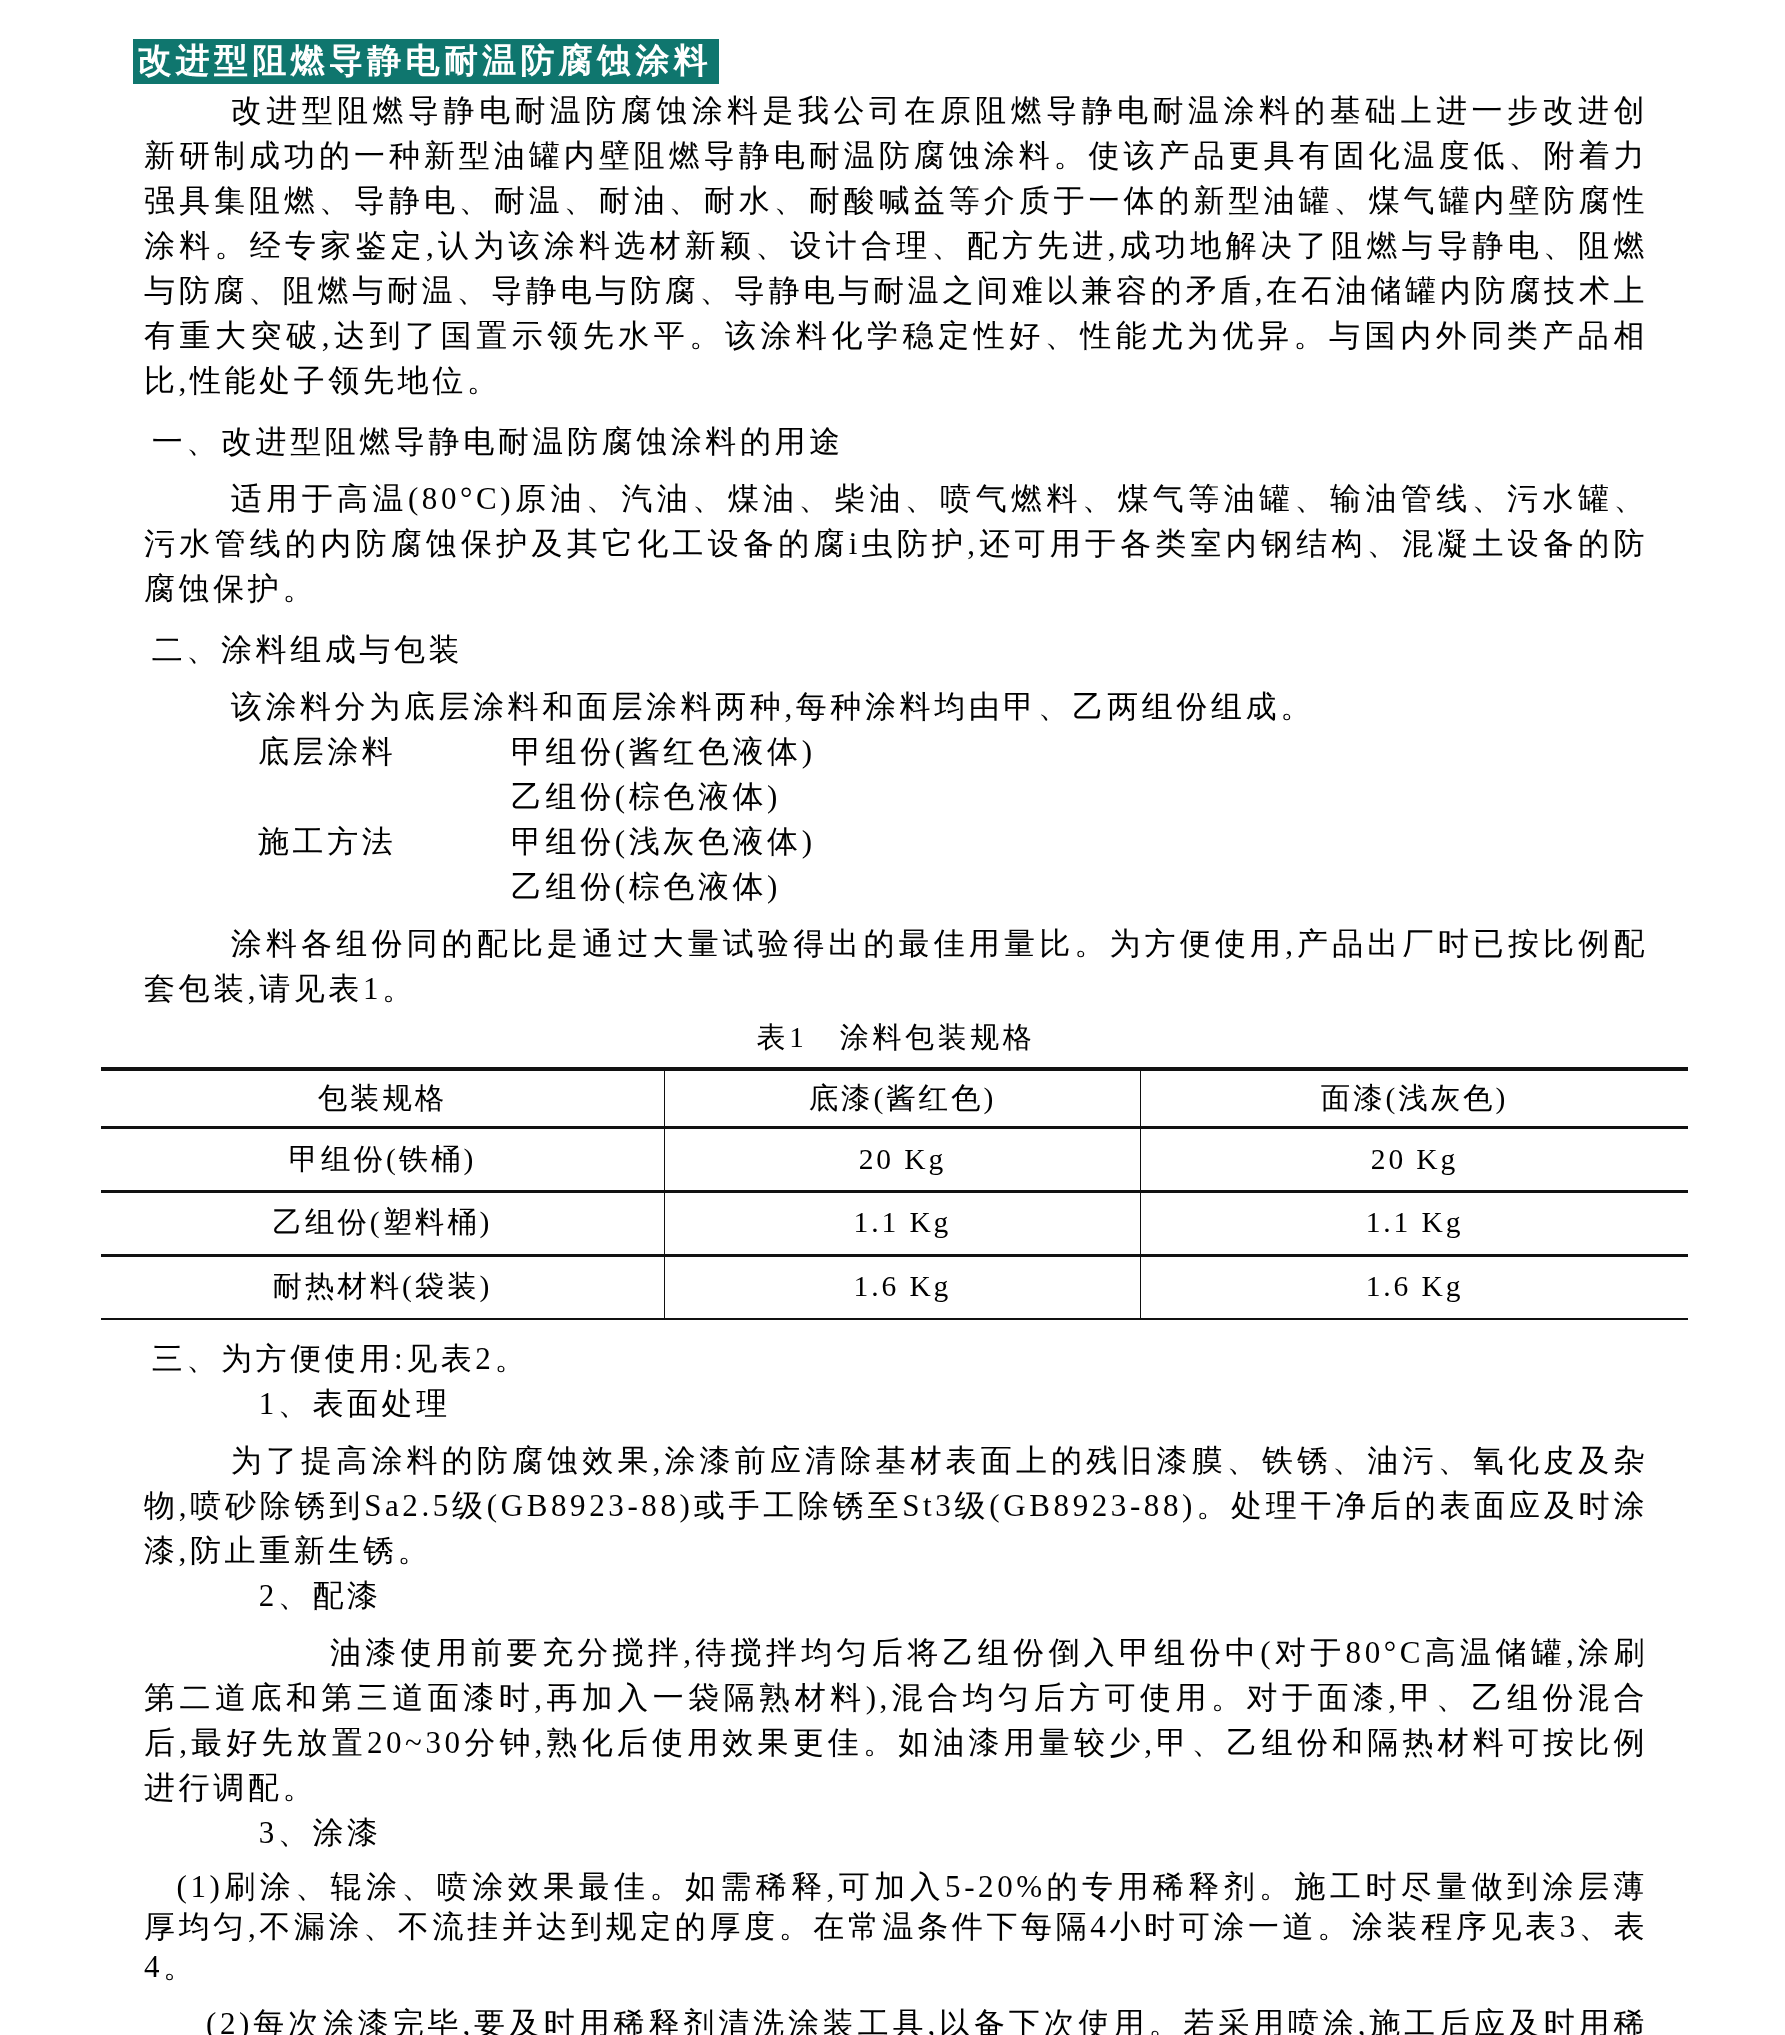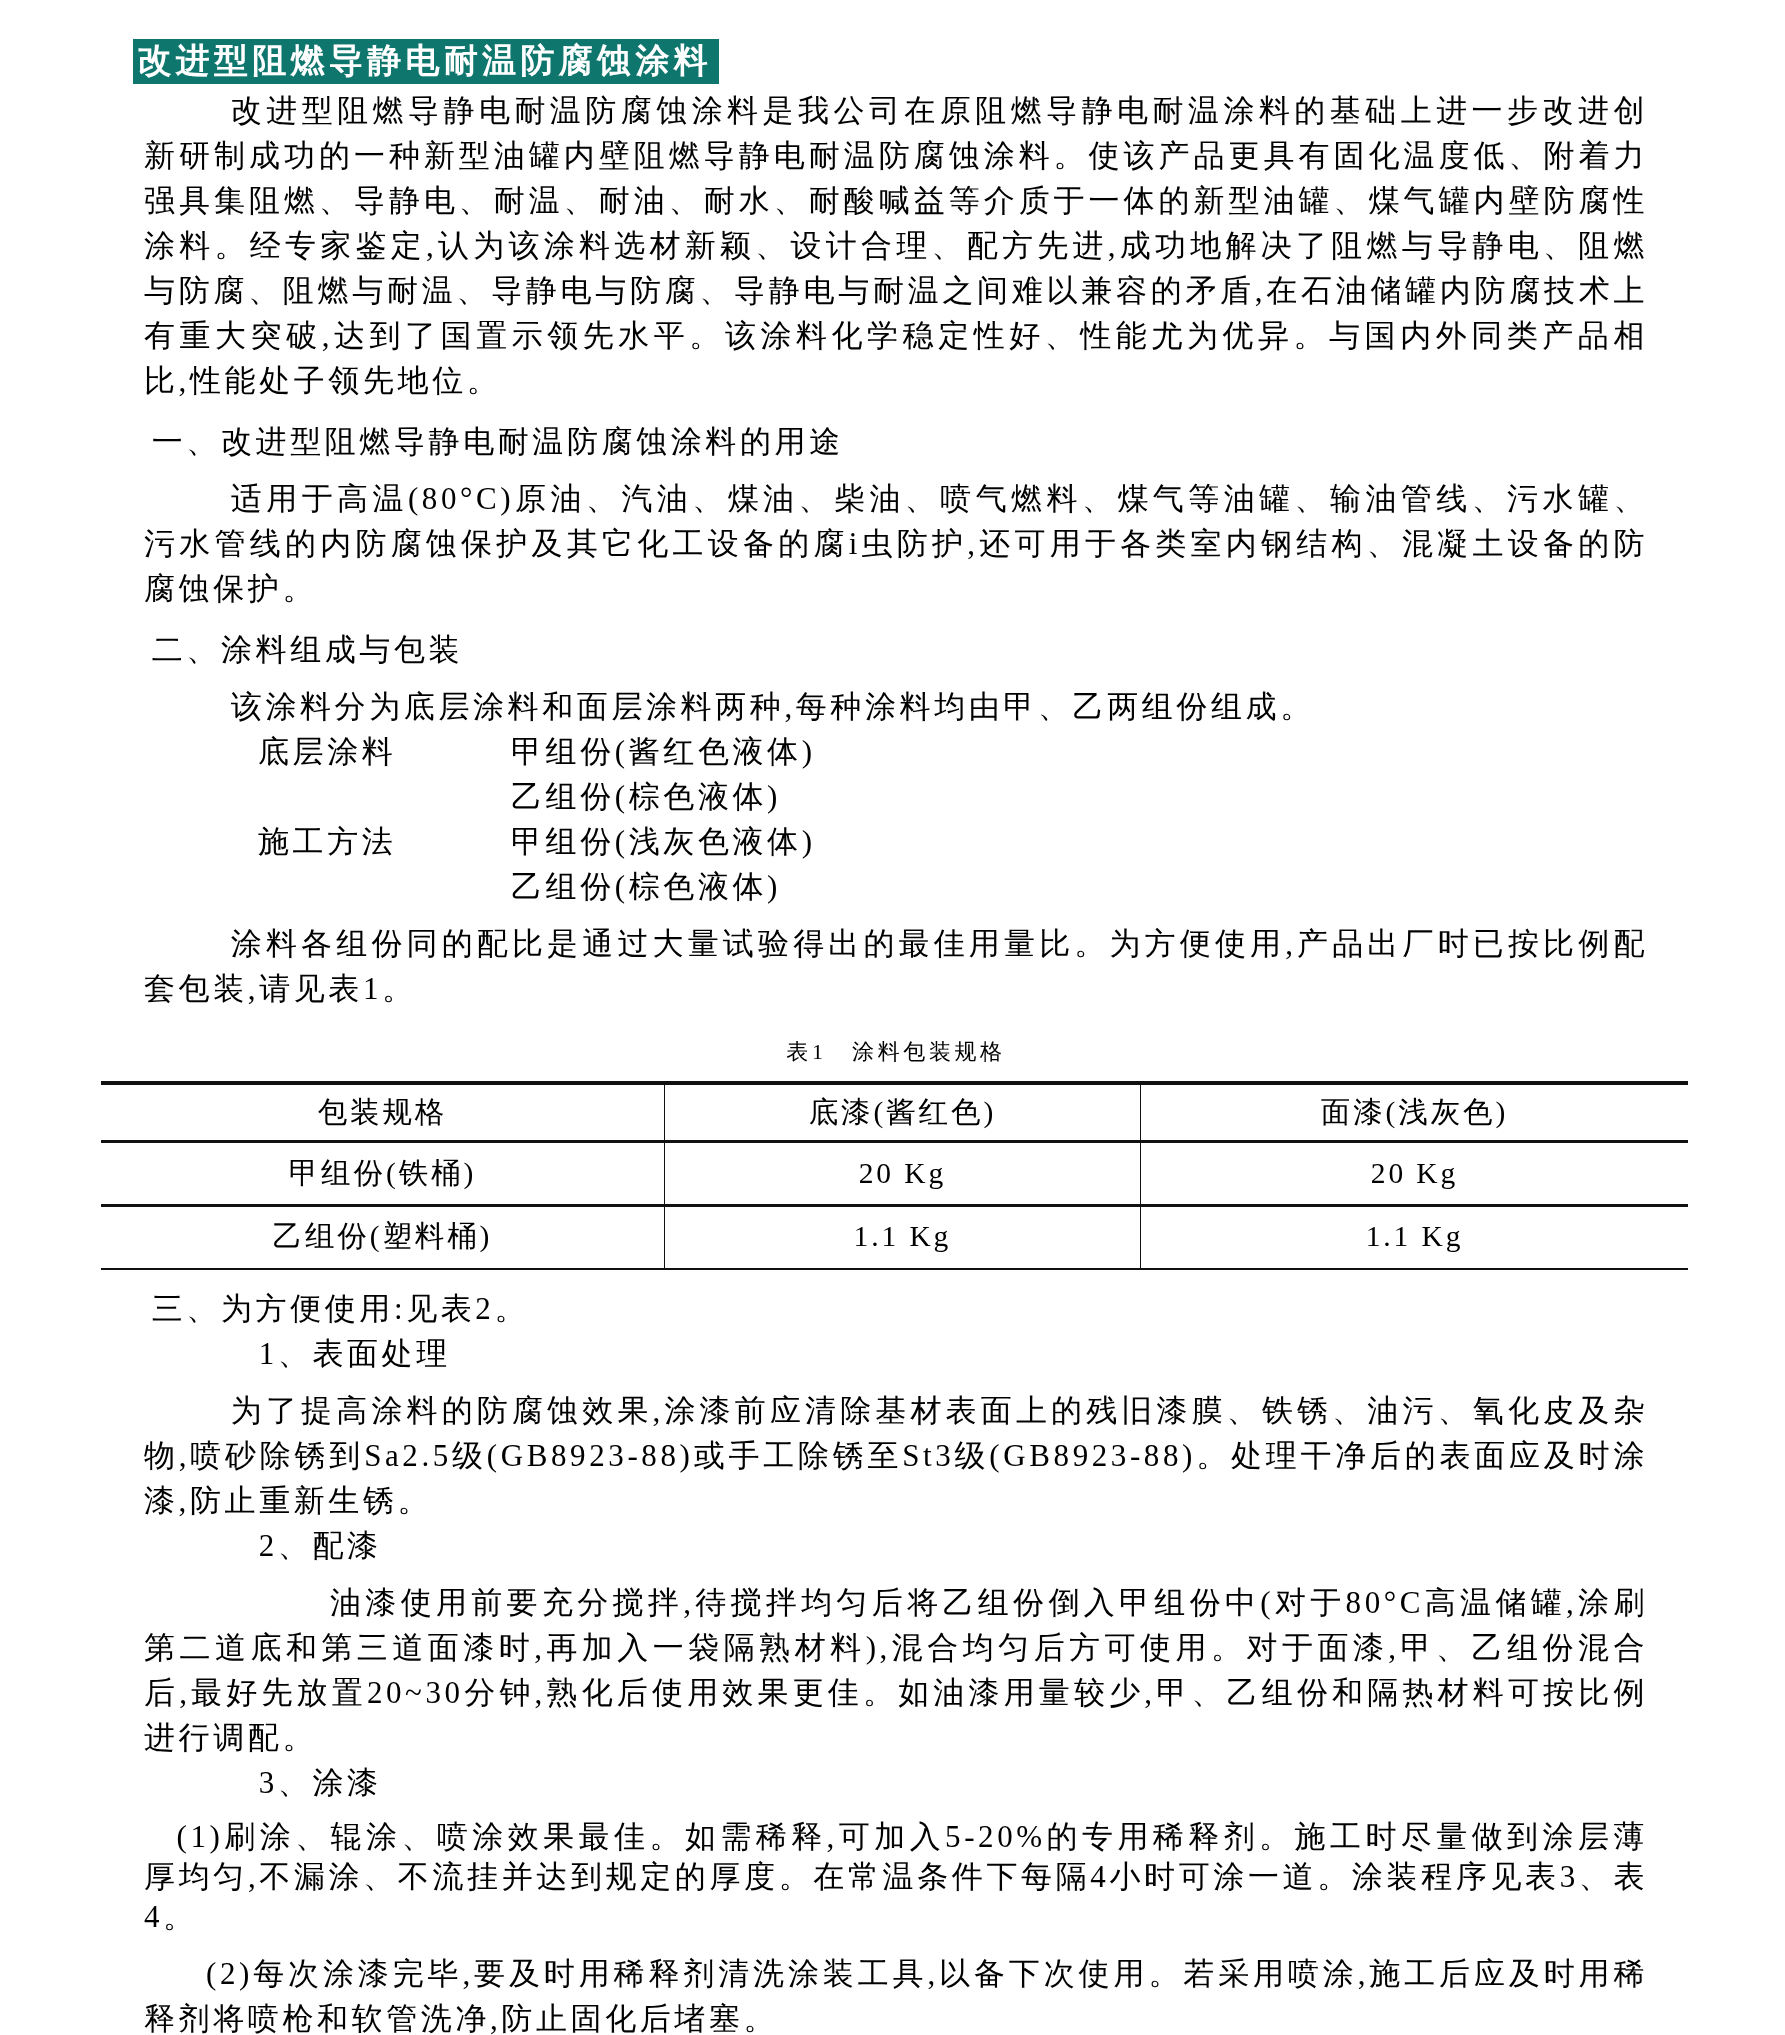--- a/index.html
+++ b/index.html
@@ -38,24 +38,24 @@
   .intro { margin-top: 4px; text-indent: 2.8em; }
   .h-num { margin-top: 16px; text-indent: 0.25em; }
   .h-num.tight { margin-top: 0; }
   .sub-num { text-indent: 3.7em; }
   .sub2-body { text-indent: 6em; }
   .item1 { text-indent: 1.05em; line-height: 40px; }
   .item2 { text-indent: 2em; margin-top: 14.4px; }
   .comp-row { padding-left: 114px; }
   .comp-label { display: inline-block; width: 253px; }
   .table-caption {
-    margin-top: 18px;
+    margin-top: 4px;
     text-align: center;
     text-indent: 0;
-    font-size: 22px;
+    font-size: 29px;
   }
   table.pack-table {
     margin-top: 7.2px;
     margin-left: -43px;
     width: calc(100% + 83px);
     border-collapse: collapse;
     font-size: 29.5px;
     letter-spacing: 2.9px;
   }
   table.pack-table tr { border-top: 4.3px solid #111111; }
@@ -119,20 +119,25 @@
         <tr class="data-row">
           <td>甲组份(铁桶)</td>
           <td>20 Kg</td>
           <td>20 Kg</td>
         </tr>
         <tr class="data-row">
           <td>乙组份(塑料桶)</td>
           <td>1.1 Kg</td>
           <td>1.1 Kg</td>
         </tr>
+        <tr class="data-row">
+          <td>耐热材料(袋装)</td>
+          <td>1.6 Kg</td>
+          <td>1.6 Kg</td>
+        </tr>
       </tbody>
     </table>
 
     <p class="h-num after-table">三、为方便使用:见表2。</p>
 
     <p class="sub-num">1、表面处理</p>
     <p class="para">为了提高涂料的防腐蚀效果,涂漆前应清除基材表面上的残旧漆膜、铁锈、油污、氧化皮及杂物,喷砂除锈到Sa2.5级(GB8923-88)或手工除锈至St3级(GB8923-88)。处理干净后的表面应及时涂漆,防止重新生锈。</p>
 
     <p class="sub-num">2、配漆</p>
     <p class="para sub2-body">油漆使用前要充分搅拌,待搅拌均匀后将乙组份倒入甲组份中(对于80°C高温储罐,涂刷第二道底和第三道面漆时,再加入一袋隔熟材料),混合均匀后方可使用。对于面漆,甲、乙组份混合后,最好先放置20~30分钟,熟化后使用效果更佳。如油漆用量较少,甲、乙组份和隔热材料可按比例进行调配。</p>

